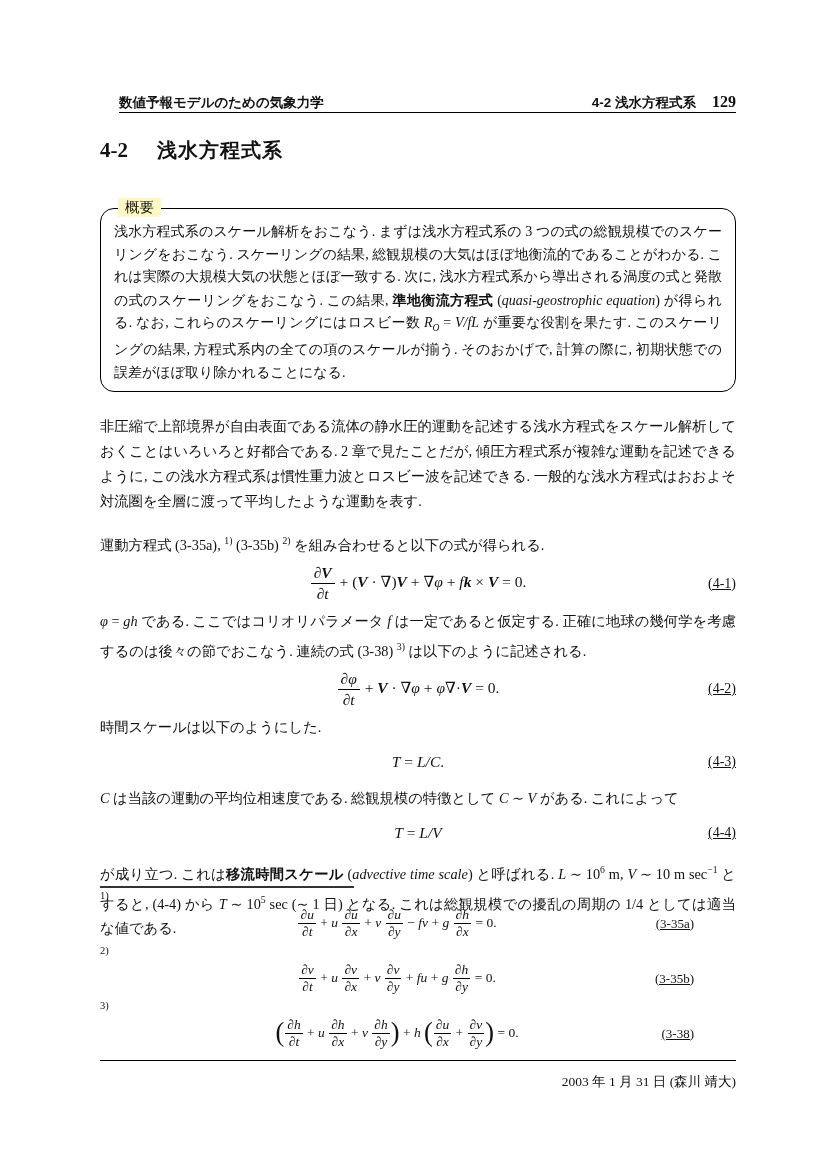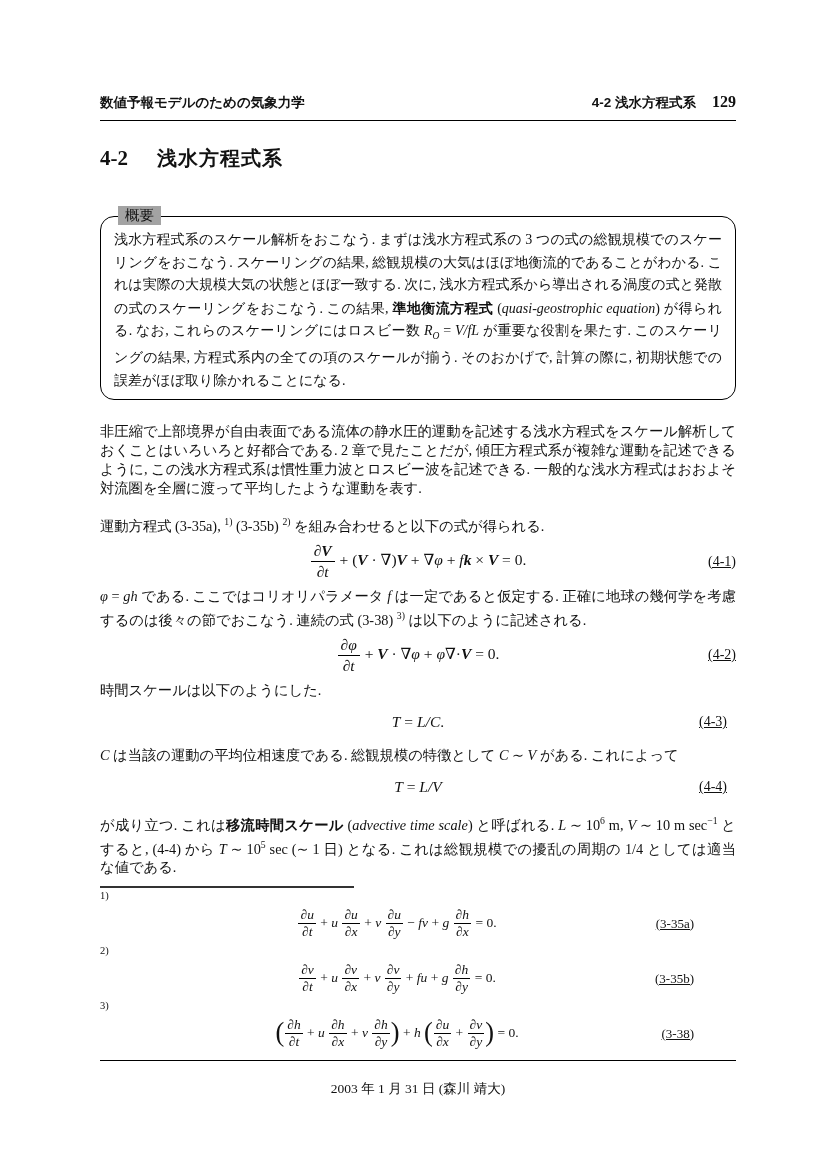--- a/index.html
+++ b/index.html
@@ -5,69 +5,69 @@
   html,body{margin:0;padding:0;background:#888;}
   .page{
     position:relative;width:826px;height:1169px;margin:0 auto;
     background:#ffffff;color:#111;overflow:hidden;
     font-family:"Liberation Serif","DejaVu Serif",serif;
   }
   .content{position:absolute;left:100px;top:93px;width:636px;}
 
   
   .pageheader{display:flex;justify-content:space-between;align-items:flex-end;
-    border-bottom:1.2px solid #000;padding-bottom:8px;}
+    border-bottom:1.2px solid #000;padding-bottom:0;margin-left:19px;}
   .pageheader .hleft{font-family:"Liberation Sans","DejaVu Sans",sans-serif;font-weight:bold;font-size:13.5px;}
   .pageheader .hright{display:flex;gap:16px;align-items:baseline;}
   .pageheader .hsection{font-family:"Liberation Sans","DejaVu Sans",sans-serif;font-weight:bold;font-size:13.5px;}
   .pageheader .hpage{font-weight:bold;font-size:16px;}
 
   
   .sectiontitle{margin-top:24px;display:flex;align-items:baseline;gap:29px;}
   .sectiontitle .num{font-weight:bold;font-size:21px;}
   .sectiontitle .txt{font-family:"Liberation Sans","DejaVu Sans",sans-serif;font-weight:bold;font-size:20px;letter-spacing:1px;}
 
   
   .abstract{position:relative;margin-top:44px;border:1.6px solid #000;border-radius:14px;
     padding:12px 13px 7px 13px;}
-  .abstract .boxlabel{position:absolute;top:-11px;left:17px;background:#a3a3a3;padding:0 7px;font-size:14.5px;}
+  .abstract .boxlabel{position:absolute;top:-11px;left:17px;background:#fef9c3;padding:0 7px;font-size:14.5px;}
   .abstract .boxbody{font-size:14px;line-height:22.5px;text-align:justify;}
 
   
-  .para{font-size:14.3px;line-height:19px;text-align:justify;}
+  .para{font-size:14.3px;line-height:25px;text-align:justify;}
   .para b,.boxbody b{font-family:"Liberation Sans","DejaVu Sans",sans-serif;font-weight:bold;}
   sup{font-size:68%;}
   sub{font-size:68%;}
   .mt22{margin-top:22px;} .mt8{margin-top:8px;}
 
   
   .eqrow{position:relative;display:flex;justify-content:center;align-items:center;
     font-size:15.5px;min-height:24px;}
   .eqrow.disp{margin:6px 0;min-height:38px;}
-  .eqrow.simple{margin:4px 9px;}
+  .eqrow.simple{margin:4px 0;}
   .eqtag{position:absolute;right:0;top:50%;transform:translateY(-50%);font-size:14px;font-style:normal;text-decoration:underline;}
   .math{font-family:"Liberation Serif","DejaVu Serif",serif;white-space:nowrap;}
   .math b{font-family:"Liberation Serif","DejaVu Serif",serif;font-style:italic;font-weight:bold;}
   .frac{display:inline-block;vertical-align:middle;text-align:center;font-style:italic;margin:0 1px;}
   .frac .num{display:block;padding:0 3px 1px 3px;border-bottom:1px solid #000;}
   .frac .den{display:block;padding:1px 3px 0 3px;}
   .bigp{font-family:"Liberation Serif","DejaVu Serif",serif;font-size:195%;font-weight:300;
     vertical-align:middle;line-height:0;position:relative;top:-1px;}
 
   
   .footnotes{position:absolute;left:100px;top:886px;width:636px;}
   .fnrule{width:254px;border-top:2px solid #333;margin-bottom:4px;}
   .fn-marker{font-size:10.5px;position:relative;top:-2px;height:12px;}
   .fn-eq{font-size:13.5px;min-height:32px;margin:3px 0 7px 0;padding-right:42px;}
   .fn-eq .eqtag{right:42px;font-size:13px;}
   .fn-eq .frac .num,.fn-eq .frac .den{padding:0 2px;}
 
   
   .pagefooter{position:absolute;left:100px;top:1060px;width:636px;
-    border-top:1px solid #000;padding-top:19px;text-align:center;font-size:13.5px;}
+    border-top:1px solid #000;padding-top:12px;text-align:right;font-size:13.5px;}
 </style>
 </head>
 <body>
 
 <div class="page">
   <div class="content">
 
     <div class="pageheader">
       <span class="hleft">数値予報モデルのための気象力学</span>
       <span class="hright">

